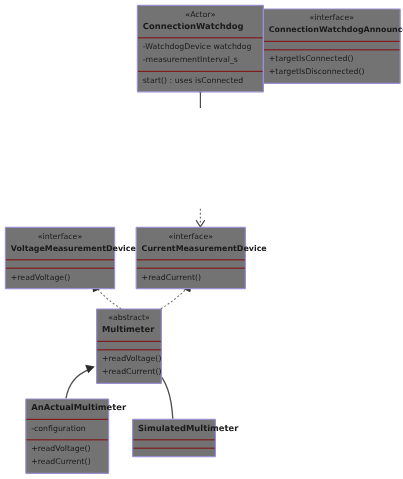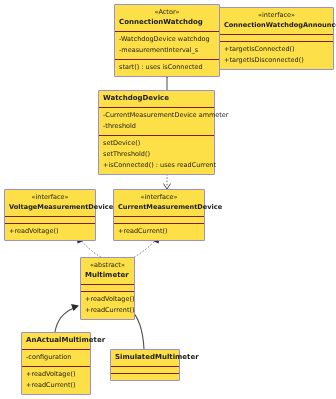--- a/index.html
+++ b/index.html
@@ -25,21 +25,21 @@
     position: absolute;
     left: 0; top: 0;
     width: 336px;
     height: 399px;
     pointer-events: none;
   }
   .uml-class {
     position: absolute;
     box-sizing: border-box;
     border: 1px solid #9a8fd0;
-    background: #fde047;
+    background: #737373;
     border-radius: 1px;
   }
   .compartment {
     box-sizing: border-box;
     padding: 2px 4px 3px 4px;
   }
   .compartment + .compartment {
     border-top: 1px solid #7f1d1d;
   }
   .compartment.empty {
@@ -126,34 +126,20 @@
       <div class="stereotype">«interface»</div>
       <div class="cname" style="font-size:6.6px;">ConnectionWatchdogAnnouncements</div>
     </div>
     <div class="compartment empty"></div>
     <div class="compartment">
       <div class="member ital">+targetIsConnected()</div>
       <div class="member ital">+targetIsDisconnected()</div>
     </div>
   </div>
 
-  <div class="uml-class" style="left:98px; top:90px; width:117px;">
-    <div class="compartment">
-      <div class="cname">WatchdogDevice</div>
-    </div>
-    <div class="compartment">
-      <div class="member">-CurrentMeasurementDevice ammeter</div>
-      <div class="member">-threshold</div>
-    </div>
-    <div class="compartment">
-      <div class="member">setDevice()</div>
-      <div class="member">setThreshold()</div>
-      <div class="member">+isConnected() : uses readCurrent</div>
-    </div>
-  </div>
 
   <div class="uml-class" style="left:4px; top:189px; width:92px;">
     <div class="compartment">
       <div class="stereotype">«interface»</div>
       <div class="cname" style="font-size:6.6px;">VoltageMeasurementDevice</div>
     </div>
     <div class="compartment empty"></div>
     <div class="compartment">
       <div class="member ital">+readVoltage()</div>
     </div>

